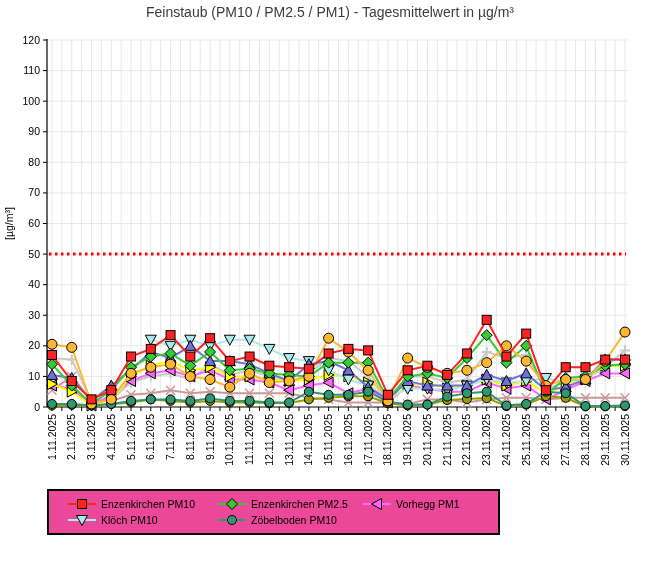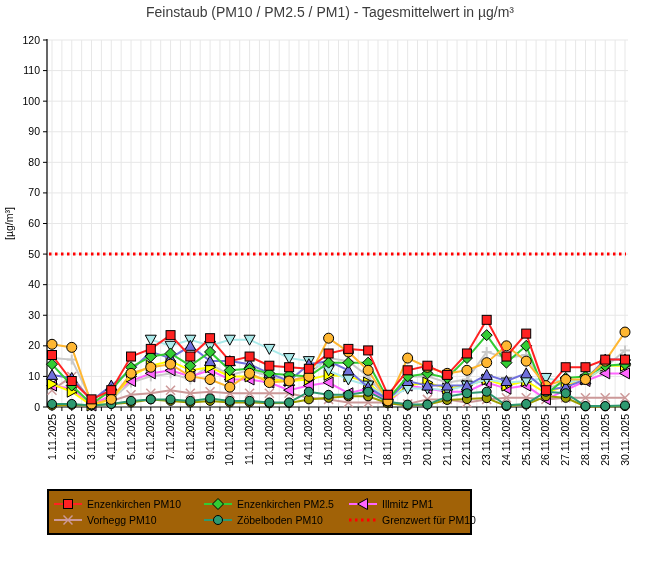--- a/index.html
+++ b/index.html
@@ -2,24 +2,24 @@
 <html><head>
 <meta charset="utf-8">
 <style>
   html,body{margin:0;padding:0;background:#FFFFFF;}
   body{width:645px;height:576px;overflow:hidden;font-family:"Liberation Sans",sans-serif;}
   svg text{font-family:"Liberation Sans",sans-serif;}
   .legend{
     display:grid;
     grid-template-columns:150px 145px 118px;
     border:2px solid #000;
-    background:#a16207;
+    background:#ec4899;
     margin-left:47px;
     margin-top:3px;
-    padding:5px 4px;
+    padding:5px 18px;
     width:max-content;
   }
   .li{display:flex;align-items:center;height:16px;font-size:10.5px;color:#000;white-space:nowrap;}
   .li svg{margin-right:4px;flex:none;}
 </style>
 </head>
 <body>
 
 <div>
   <svg id="chart" width="645" height="482">
@@ -658,37 +658,30 @@
           <line x1="1" y1="6" x2="29" y2="6" stroke="#33CC33" stroke-width="2"></line>
           <polygon points="15,0.5 20.5,6 15,11.5 9.5,6" fill="#33CC33" stroke="#000" stroke-width="1"></polygon>
         </svg>
         <span>Enzenkirchen PM2.5</span>
       </div>
       <div class="li">
         <svg width="30" height="12">
           <line x1="1" y1="6" x2="29" y2="6" stroke="#FF66FF" stroke-width="2"></line>
           <polygon points="9.5,6 19.5,11.5 19.5,0.5" fill="#FF66FF" stroke="#000" stroke-width="1"></polygon>
         </svg>
-        <span>Illmitz PM1</span>
+        <span>Vorhegg PM1</span>
       </div>
       <div class="li">
         <svg width="30" height="12">
-          <line x1="1" y1="6" x2="29" y2="6" stroke="#CC9999" stroke-width="2"></line>
-          <line x1="10.5" y1="1.5" x2="19.5" y2="10.5" stroke="#CC9999" stroke-width="1.5"></line>
-          <line x1="10.5" y1="10.5" x2="19.5" y2="1.5" stroke="#CC9999" stroke-width="1.5"></line>
+          <line x1="1" y1="6" x2="29" y2="6" stroke="#AAEAEA" stroke-width="2"></line>
+          <polygon points="15,11.5 20.5,1.5 9.5,1.5" fill="#AAEAEA" stroke="#000" stroke-width="1"></polygon>
         </svg>
-        <span>Vorhegg PM10</span>
+        <span>Klöch PM10</span>
       </div>
       <div class="li">
         <svg width="30" height="12">
           <line x1="1" y1="6" x2="29" y2="6" stroke="#2E9970" stroke-width="2"></line>
           <circle cx="15" cy="6" r="4.5" fill="#2E9970" stroke="#000" stroke-width="1"></circle>
         </svg>
         <span>Zöbelboden PM10</span>
       </div>
-      <div class="li">
-        <svg width="30" height="12">
-          <line x1="1" y1="6" x2="29" y2="6" stroke="#FF0000" stroke-width="3" stroke-dasharray="2.5 3.5"></line>
-        </svg>
-        <span>Grenzwert für PM10</span>
-      </div>
     </div>
 </div>
 
 </body></html>

